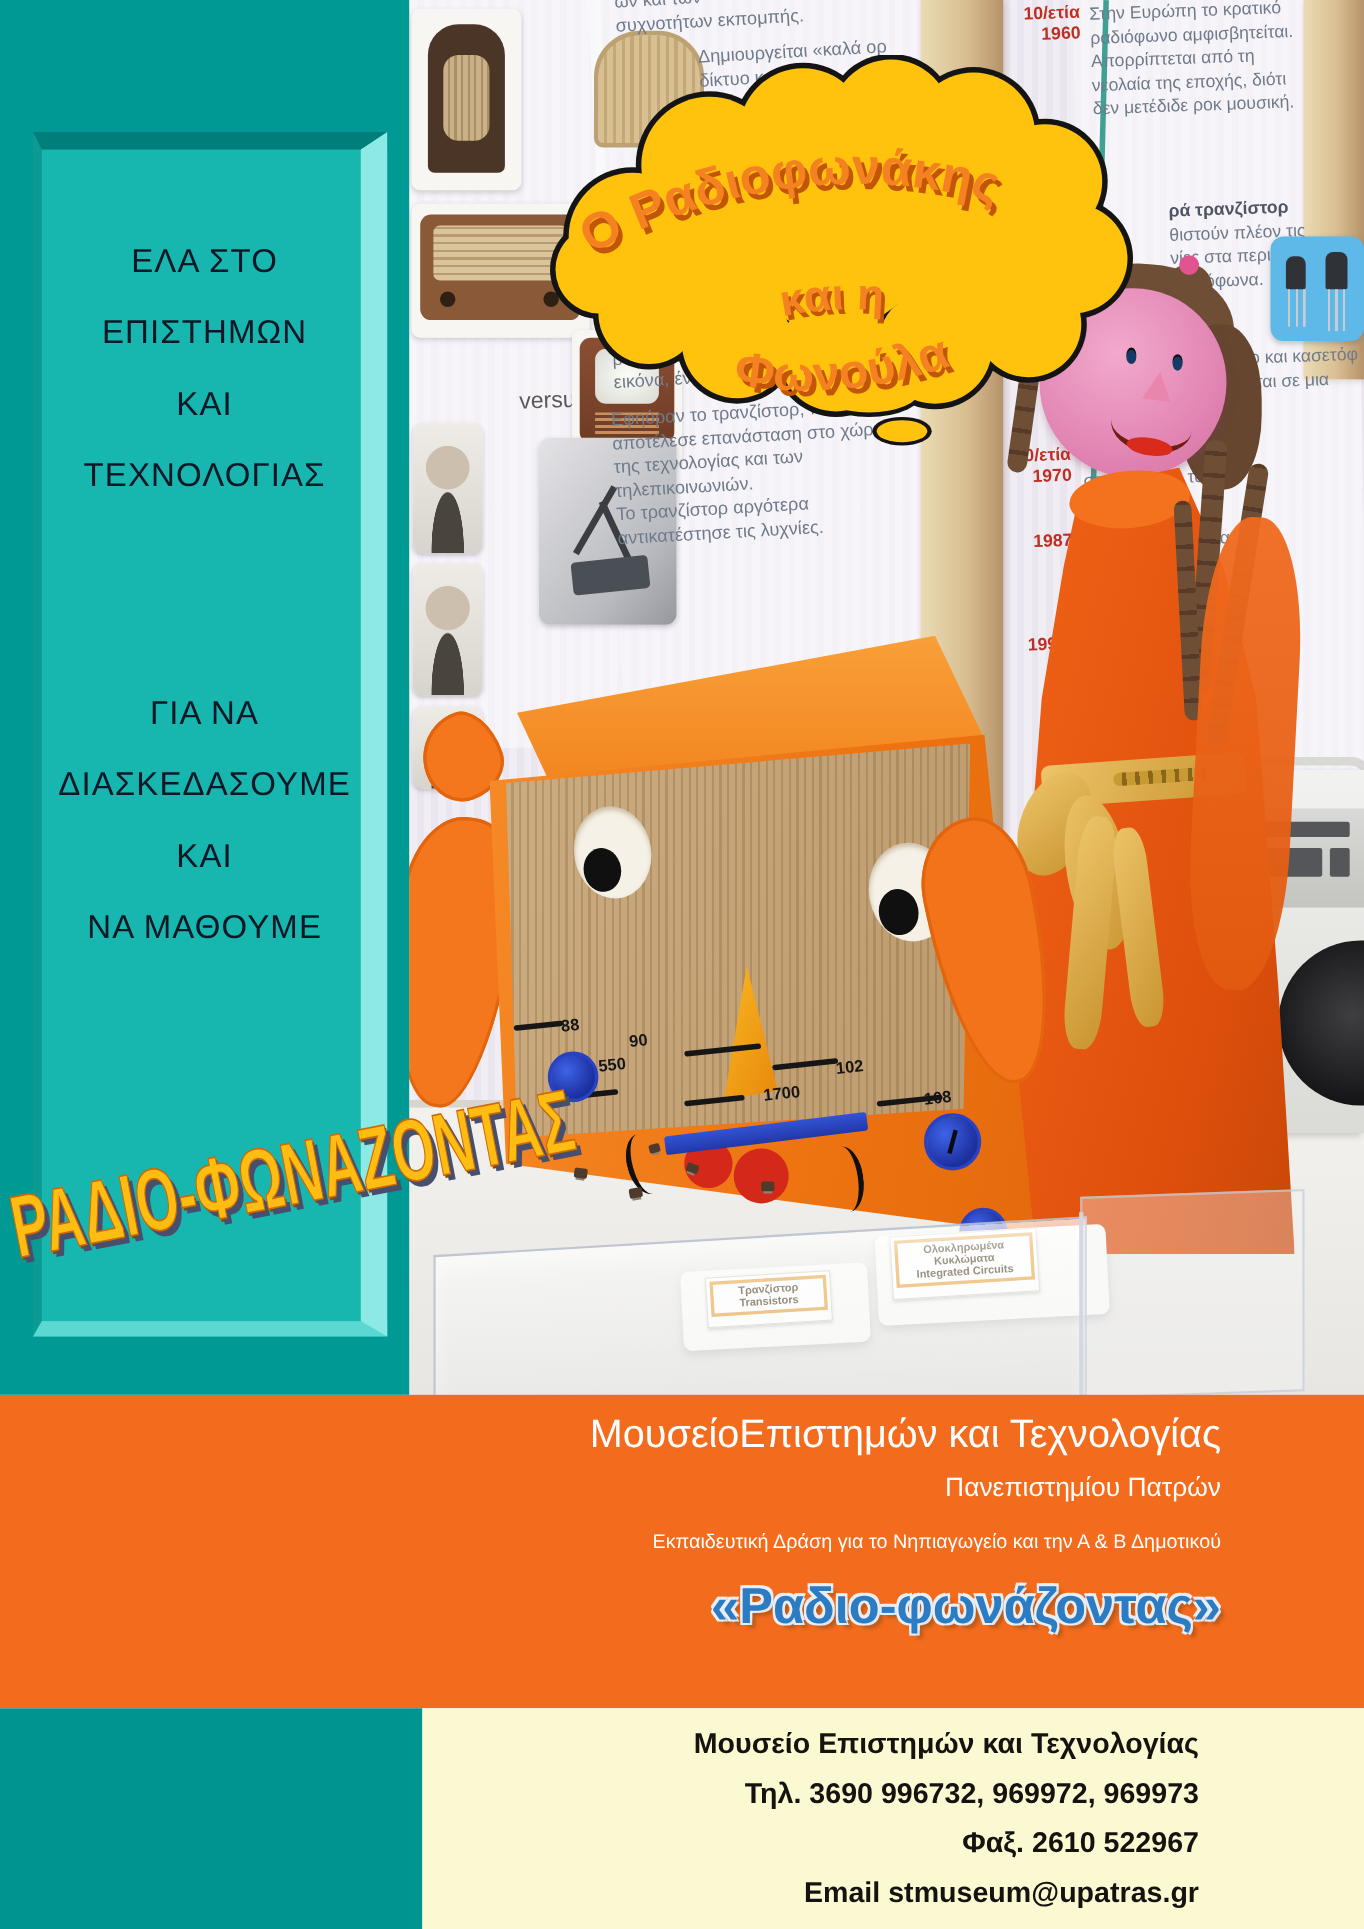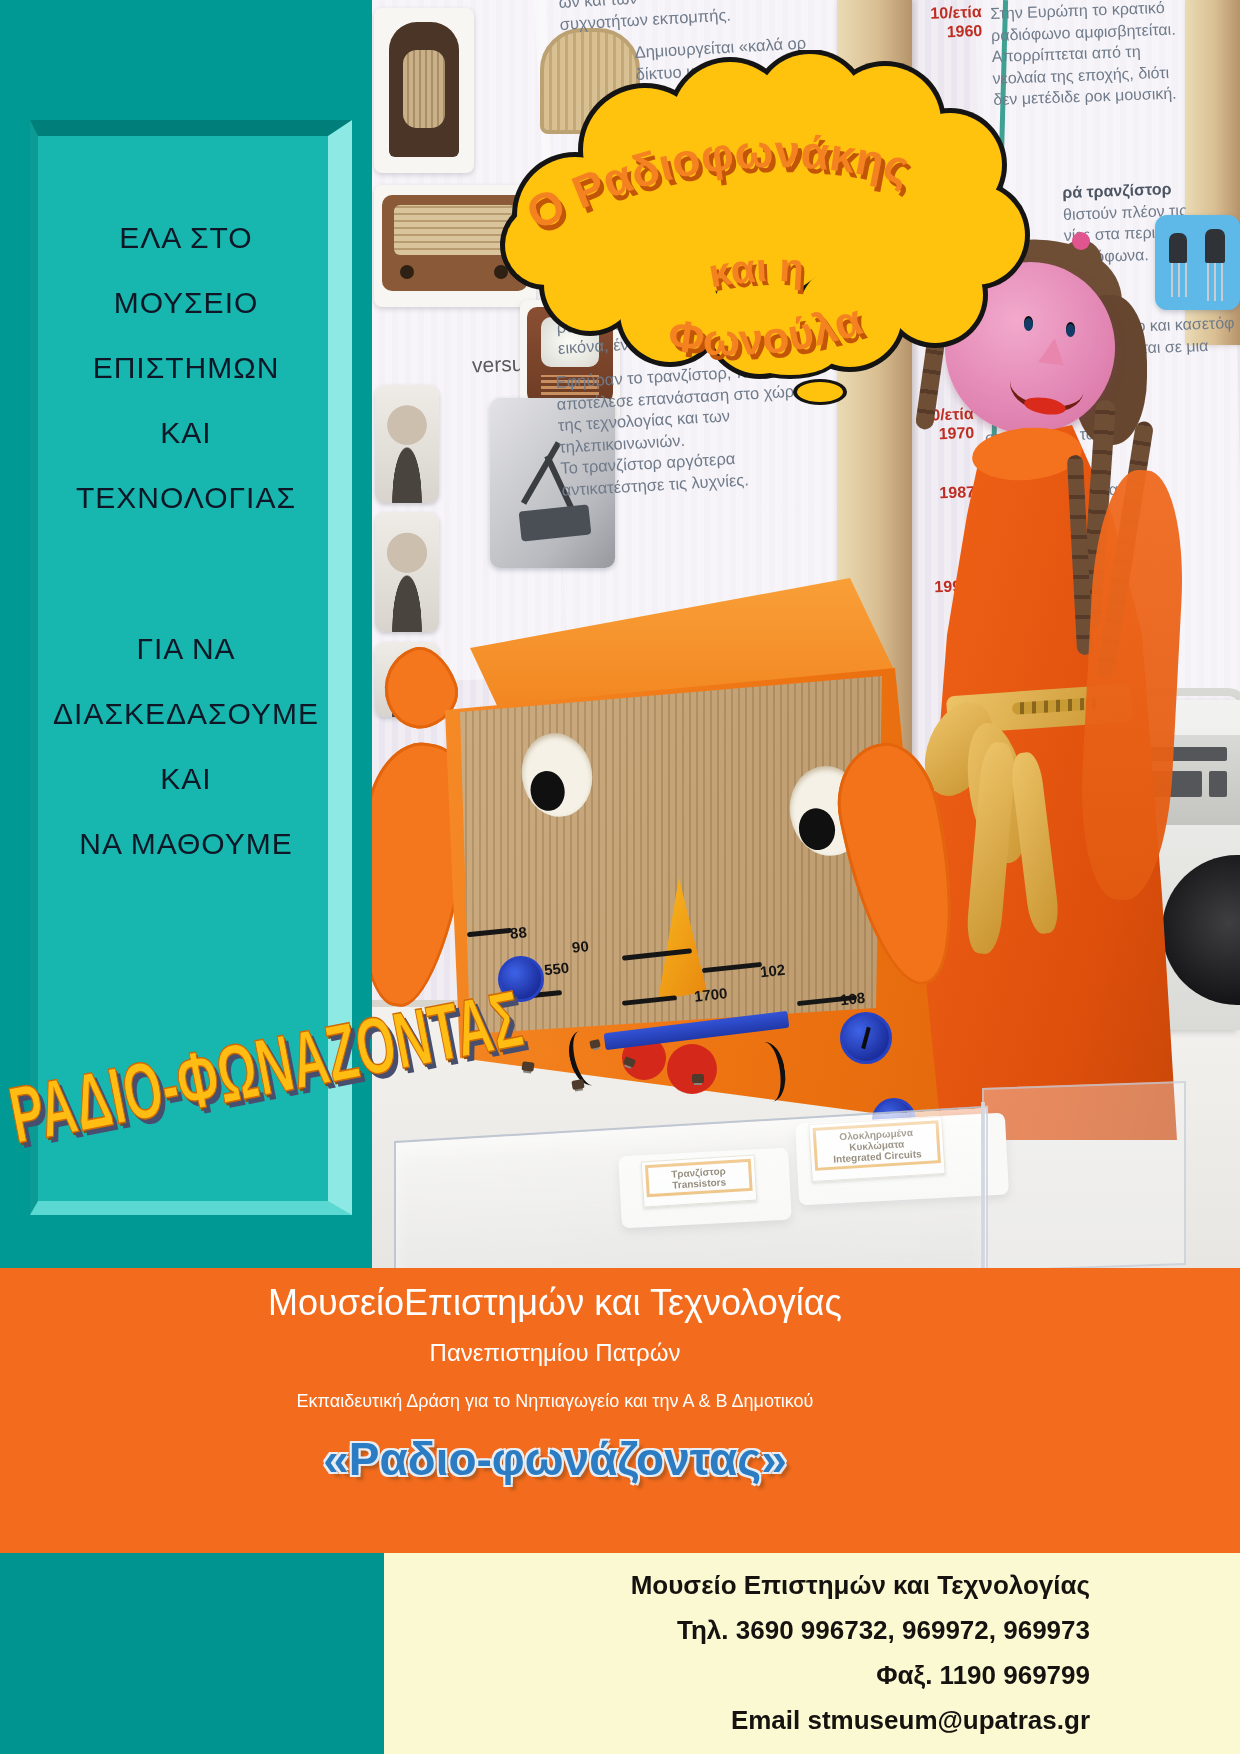--- a/index.html
+++ b/index.html
@@ -101,21 +101,21 @@
   
   .wordart{position:absolute;left:20px;top:1070px;z-index:21;white-space:nowrap;
     font-size:80px;font-weight:700;color:#FFBD13;letter-spacing:0px;
     -webkit-text-stroke:1.5px #CF6A00;
     text-shadow:6px 6px 0 #474E6E,2px 3px 0 #8A4A00;
     transform:rotate(-11deg) scaleX(0.62);transform-origin:0 100%;}
 
   
   .orange-band{position:absolute;left:0;top:1268px;width:1240px;height:285px;background:#F36B1C;z-index:3;
     color:#fff;text-align:center;}
-  .orange-band .inner{padding-right:130px;}
+  .orange-band .inner{padding-right:130px;text-align:right;}
   .ob-line1{padding-top:14px;font-size:36px;}
   .ob-line2{padding-top:15px;font-size:24px;}
   .ob-line3{padding-top:24px;font-size:18px;}
   .ob-title{padding-top:20px;font-size:46px;font-weight:700;color:#2B7CC2;
     text-shadow:-2px -2px 0 #E9EEF5,2px -2px 0 #E9EEF5,-2px 2px 0 #E9EEF5,2px 2px 0 #DFE6EE,5px 5px 3px rgba(90,60,30,.35);}
 
   
   .bottom-teal{position:absolute;left:0;top:1553px;width:384px;height:201px;background:#009490;z-index:3;}
   .bottom-cream{position:absolute;left:384px;top:1553px;width:856px;height:201px;background:#FBF9D2;z-index:3;}
   .contact{padding:10px 150px 0 0;text-align:right;font-size:26px;font-weight:700;line-height:45px;color:#151210;}
@@ -356,21 +356,20 @@
     <div class="abs glass-front" style="left:22px;top:1141px;width:590px;height:160px;"></div>
     <div class="abs glass-side" style="left:610px;top:1088px;width:200px;height:180px;"></div>
     <div class="abs" style="left:609px;top:1102px;width:4px;height:166px;background:rgba(210,215,225,.9);"></div>
   </div>
 
   <div class="left-col">
     <div class="invite-panel"></div>
   </div>
   <div class="invite-text invite-a" style="position:absolute;z-index:6;">
     <p>ΕΛΑ ΣΤΟ</p>
-    <p>ΜΟΥΣΕΙΟ</p>
     <p>ΕΠΙΣΤΗΜΩΝ</p>
     <p>ΚΑΙ</p>
     <p>ΤΕΧΝΟΛΟΓΙΑΣ</p>
   </div>
   <div class="invite-text invite-b" style="position:absolute;z-index:6;">
     <p>ΓΙΑ ΝΑ</p>
     <p>ΔΙΑΣΚΕΔΑΣΟΥΜΕ</p>
     <p>ΚΑΙ</p>
     <p>ΝΑ ΜΑΘΟΥΜΕ</p>
   </div>
@@ -437,18 +436,18 @@
       <div class="ob-line3">Εκπαιδευτική Δράση για το Νηπιαγωγείο και την Α &amp; Β Δημοτικού</div>
       <div class="ob-title">«Ραδιο-φωνάζοντας»</div>
     </div>
   </div>
 
   <div class="bottom-teal"></div>
   <div class="bottom-cream">
     <div class="contact">
       <div>Μουσείο Επιστημών και Τεχνολογίας</div>
       <div>Τηλ. 3690 996732, 969972, 969973</div>
-      <div>Φαξ. 1190 969799</div>
+      <div>Φαξ. 2610 522967</div>
       <div>Email stmuseum@upatras.gr</div>
     </div>
   </div>
 
 </div>
 
 </body></html>

